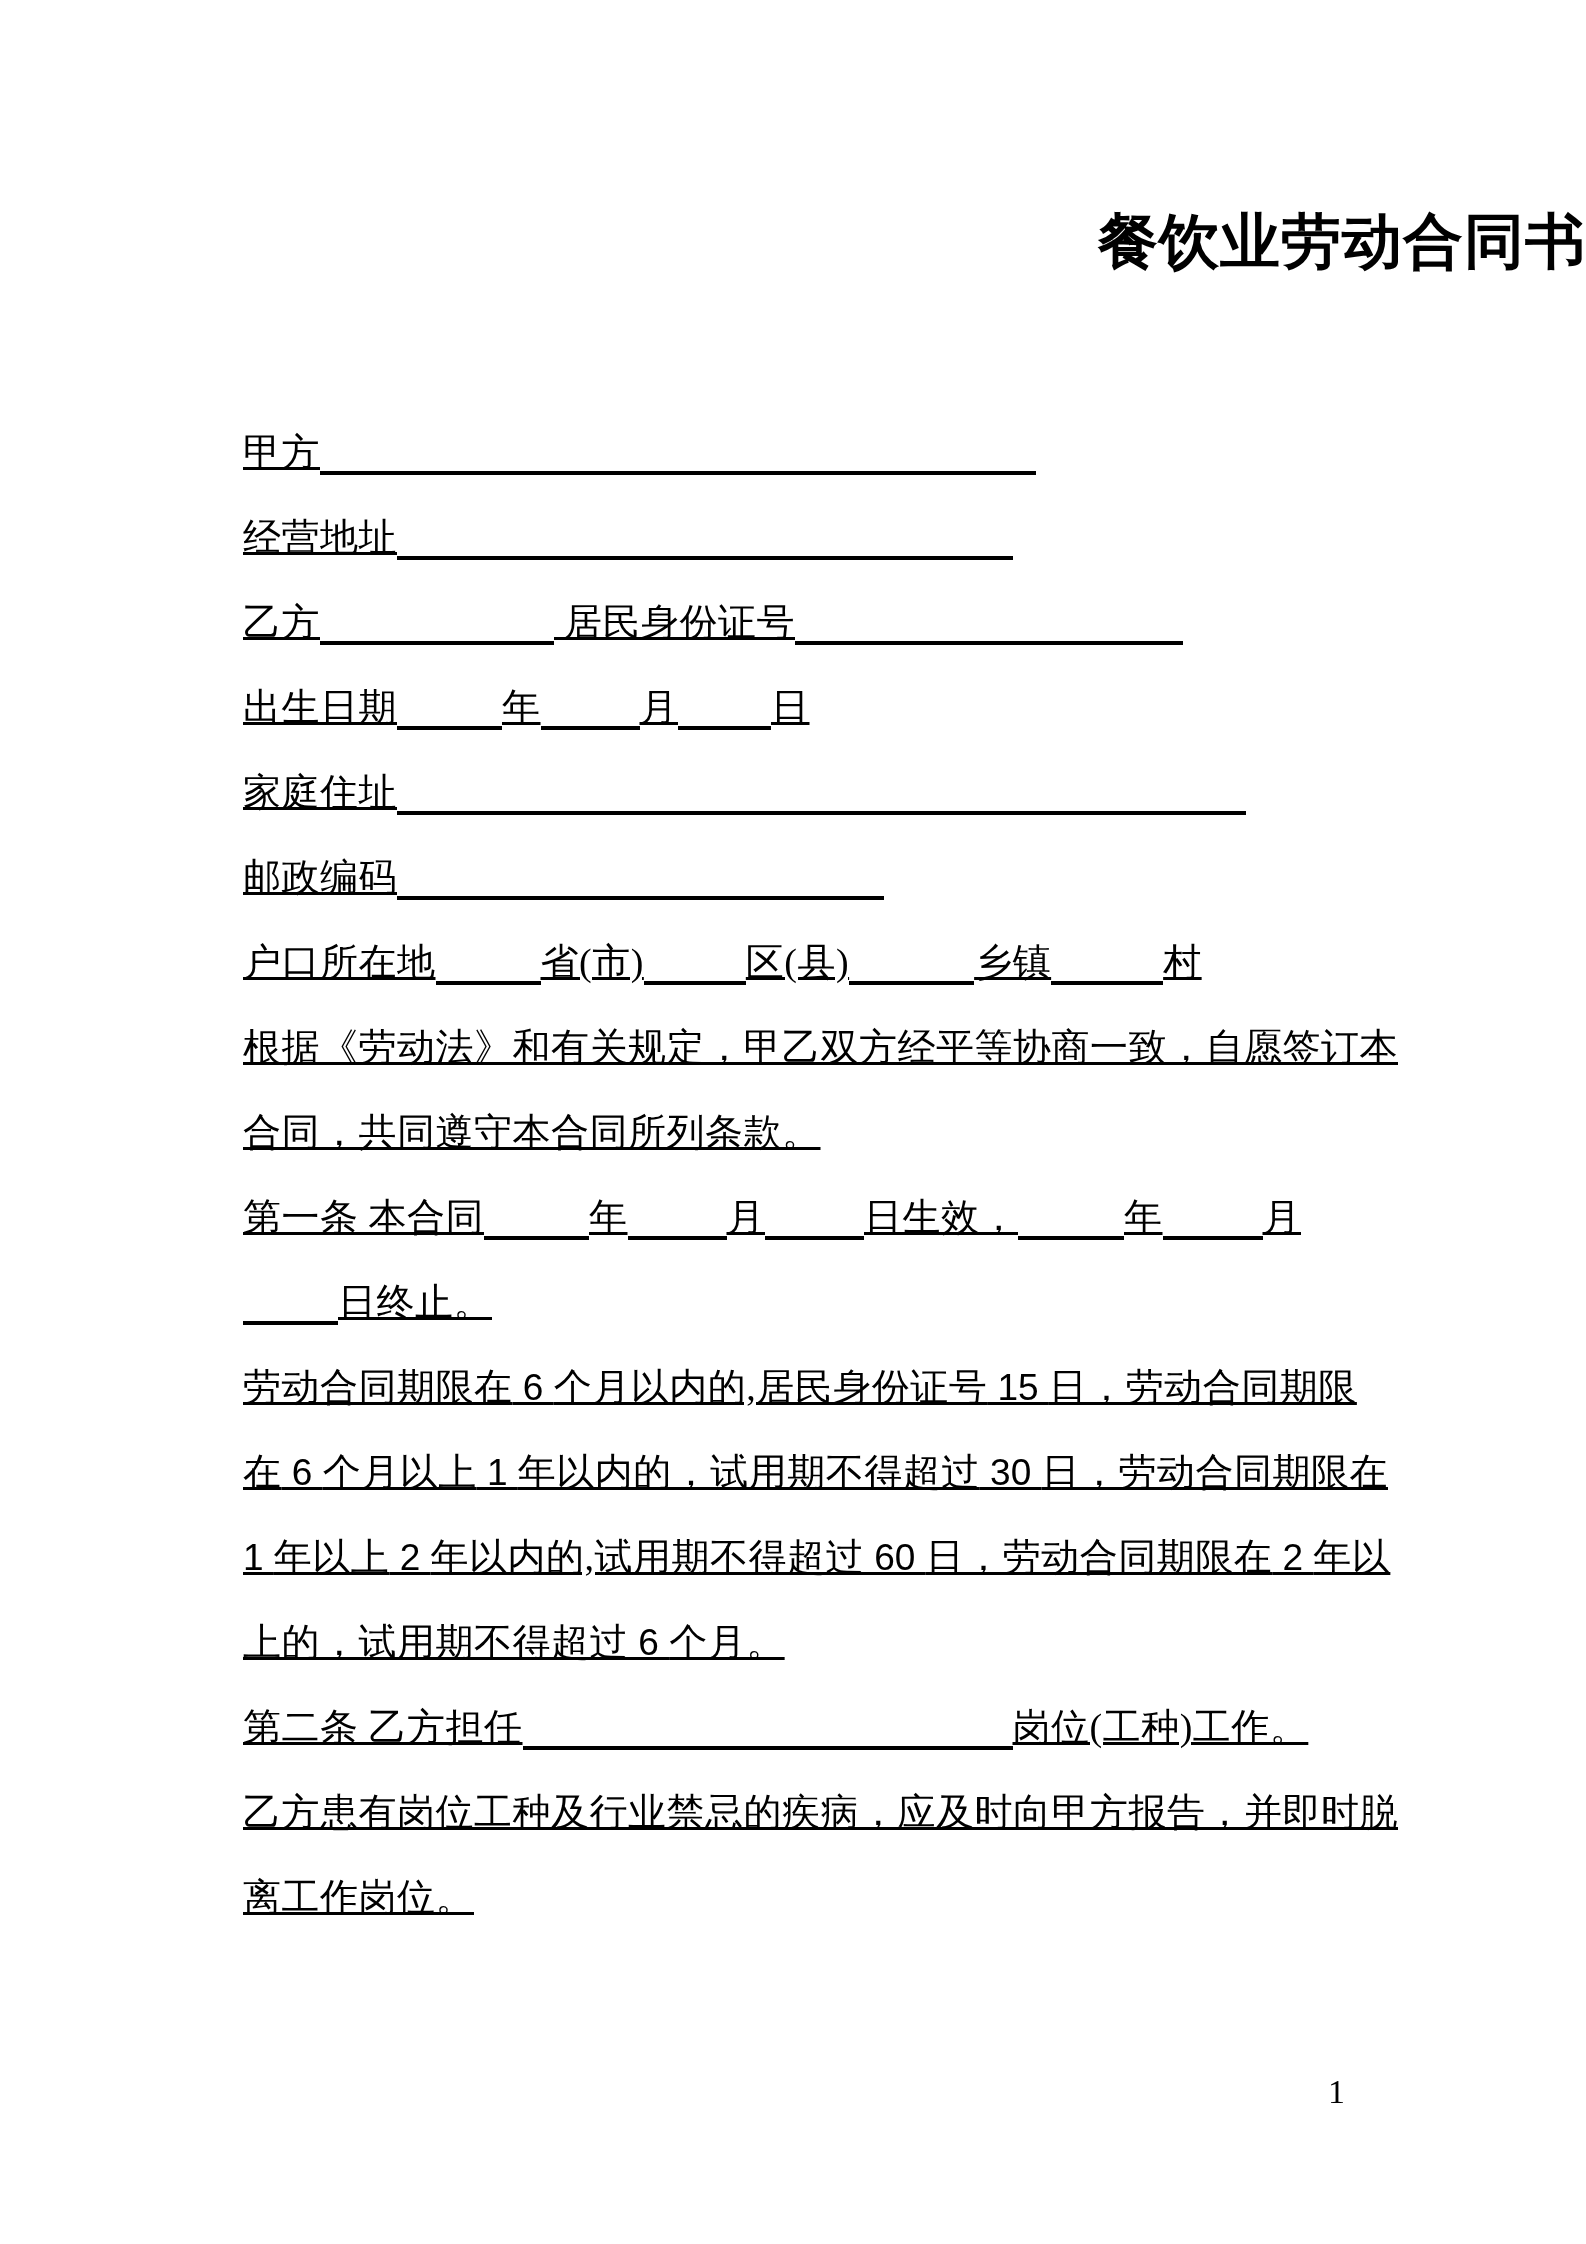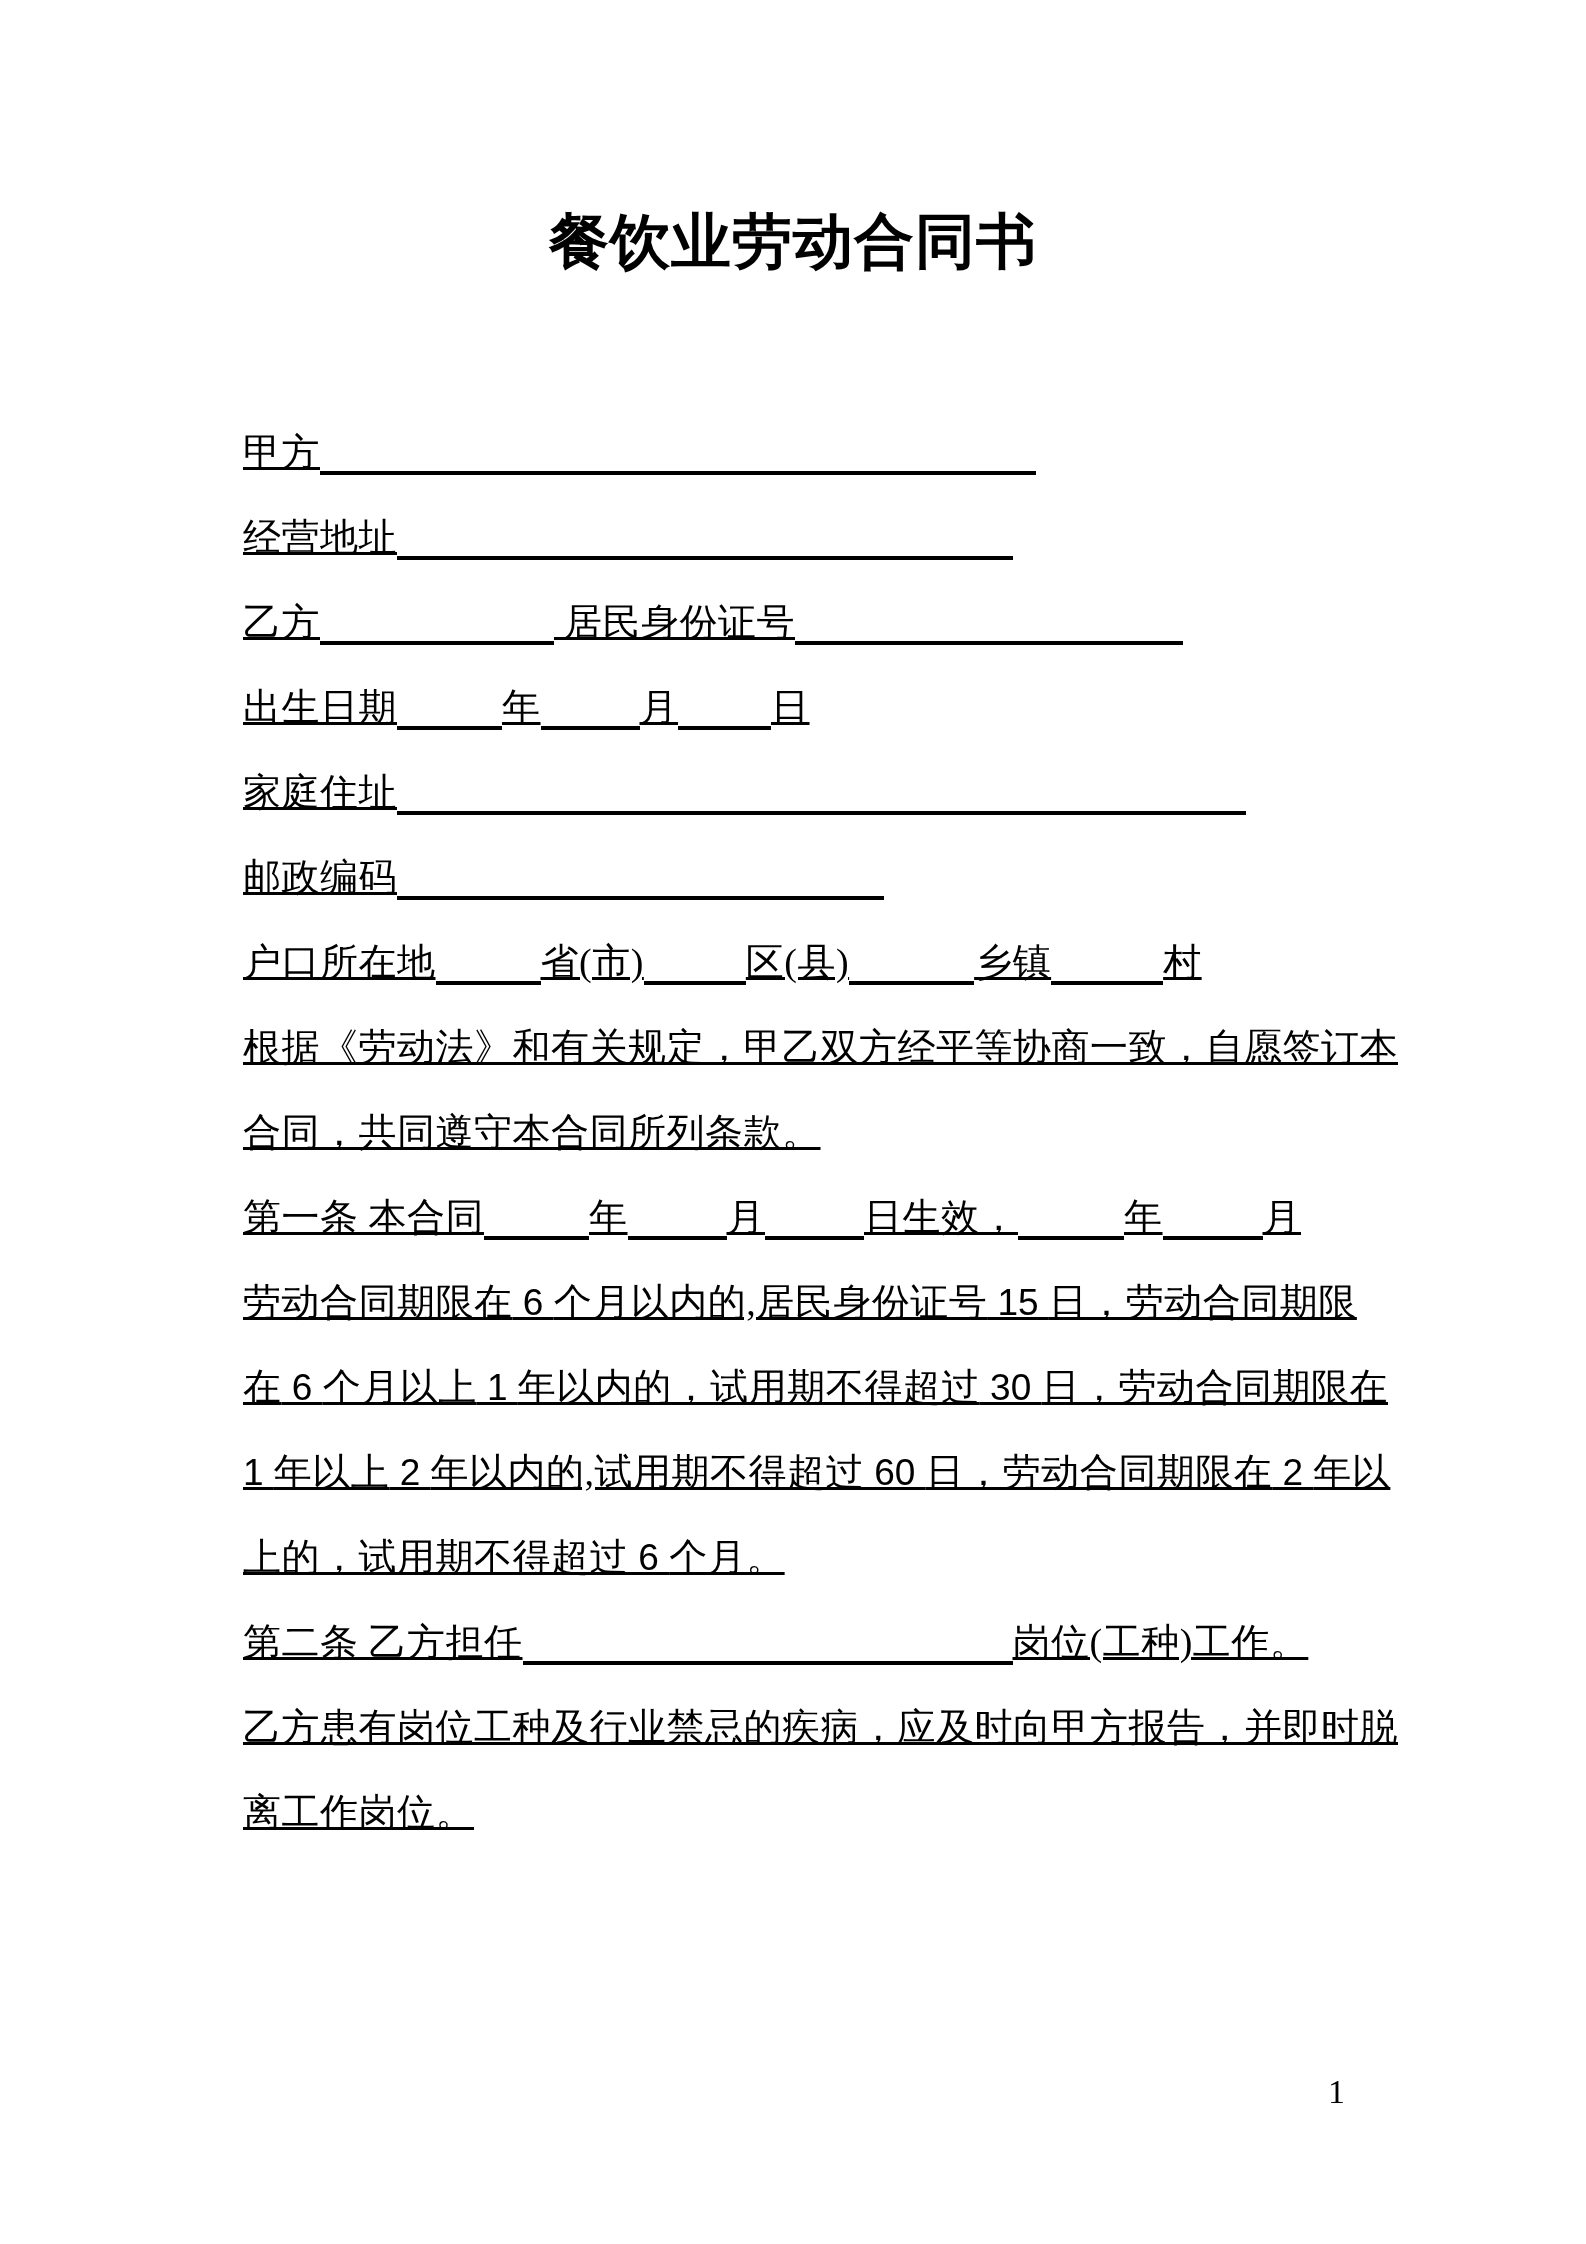--- a/index.html
+++ b/index.html
@@ -7,21 +7,21 @@
     position:relative;
     width:1586px;height:2244px;
     margin:0 auto;
     background:#ffffff;
     color:#000000;
     font-family:"Liberation Serif","DejaVu Serif",serif;
     overflow:hidden;
   }
   .doc-title{
     padding-top:210px;
-    text-align:center;
+    text-align:right;
     font-size:60px;
     line-height:64px;
     font-weight:bold;
     letter-spacing:1px;
     white-space:pre;
   }
   .content{
     margin:136px 160px 0 243px;
   }
   .line{
@@ -60,20 +60,21 @@
       <div class="line"><span class="txt">甲方</span><span class="blank" style="width: 716px;"></span></div>
       <div class="line"><span class="txt">经营地址</span><span class="blank" style="width: 616px;"></span></div>
       <div class="line"><span class="txt">乙方</span><span class="blank" style="width: 234px;"></span><span class="txt"> 居民身份证号</span><span class="blank" style="width: 388px;"></span></div>
       <div class="line"><span class="txt">出生日期</span><span class="blank" style="width: 105px;"></span><span class="txt">年</span><span class="blank" style="width: 99px;"></span><span class="txt">月</span><span class="blank" style="width: 93px;"></span><span class="txt">日</span></div>
       <div class="line"><span class="txt">家庭住址</span><span class="blank" style="width: 849px;"></span></div>
       <div class="line"><span class="txt">邮政编码</span><span class="blank" style="width: 487px;"></span></div>
       <div class="line"><span class="txt">户口所在地</span><span class="blank" style="width: 105px;"></span><span class="txt">省(市)</span><span class="blank" style="width: 102px;"></span><span class="txt">区(县)</span><span class="blank" style="width: 125px;"></span><span class="txt">乡镇</span><span class="blank" style="width: 112px;"></span><span class="txt">村</span></div>
       <div class="line"><span class="txt">根据《劳动法》和有关规定，甲乙双方经平等协商一致，自愿签订本</span></div>
       <div class="line"><span class="txt">合同，共同遵守本合同所列条款。</span></div>
       <div class="line"><span class="txt">第一条 本合同</span><span class="blank" style="width: 105px;"></span><span class="txt">年</span><span class="blank" style="width: 99px;"></span><span class="txt">月</span><span class="blank" style="width: 99px;"></span><span class="txt">日生效，</span><span class="blank" style="width: 106px;"></span><span class="txt">年</span><span class="blank" style="width: 100px;"></span><span class="txt">月</span></div>
+      <div class="line"><span class="blank" style="width: 95px;"></span><span class="txt">日终止。</span></div>
       <div class="line"><span class="txt">劳动合同期限在</span><span class="num"> 6 </span><span class="txt">个月以内的,居民身份证号</span><span class="num"> 15 </span><span class="txt">日，劳动合同期限</span></div>
       <div class="line"><span class="txt">在</span><span class="num"> 6 </span><span class="txt">个月以上</span><span class="num"> 1 </span><span class="txt">年以内的，试用期不得超过</span><span class="num"> 30 </span><span class="txt">日，劳动合同期限在</span></div>
       <div class="line"><span class="num">1 </span><span class="txt">年以上</span><span class="num"> 2 </span><span class="txt">年以内的,试用期不得超过</span><span class="num"> 60 </span><span class="txt">日，劳动合同期限在</span><span class="num"> 2 </span><span class="txt">年以</span></div>
       <div class="line"><span class="txt">上的，试用期不得超过</span><span class="num"> 6 </span><span class="txt">个月。</span></div>
       <div class="line"><span class="txt">第二条 乙方担任</span><span class="blank" style="width: 490px;"></span><span class="txt">岗位(工种)工作。</span></div>
       <div class="line"><span class="txt">乙方患有岗位工种及行业禁忌的疾病，应及时向甲方报告，并即时脱</span></div>
       <div class="line"><span class="txt">离工作岗位。</span></div>
     </div>
 
   <div class="page-number">1</div>

